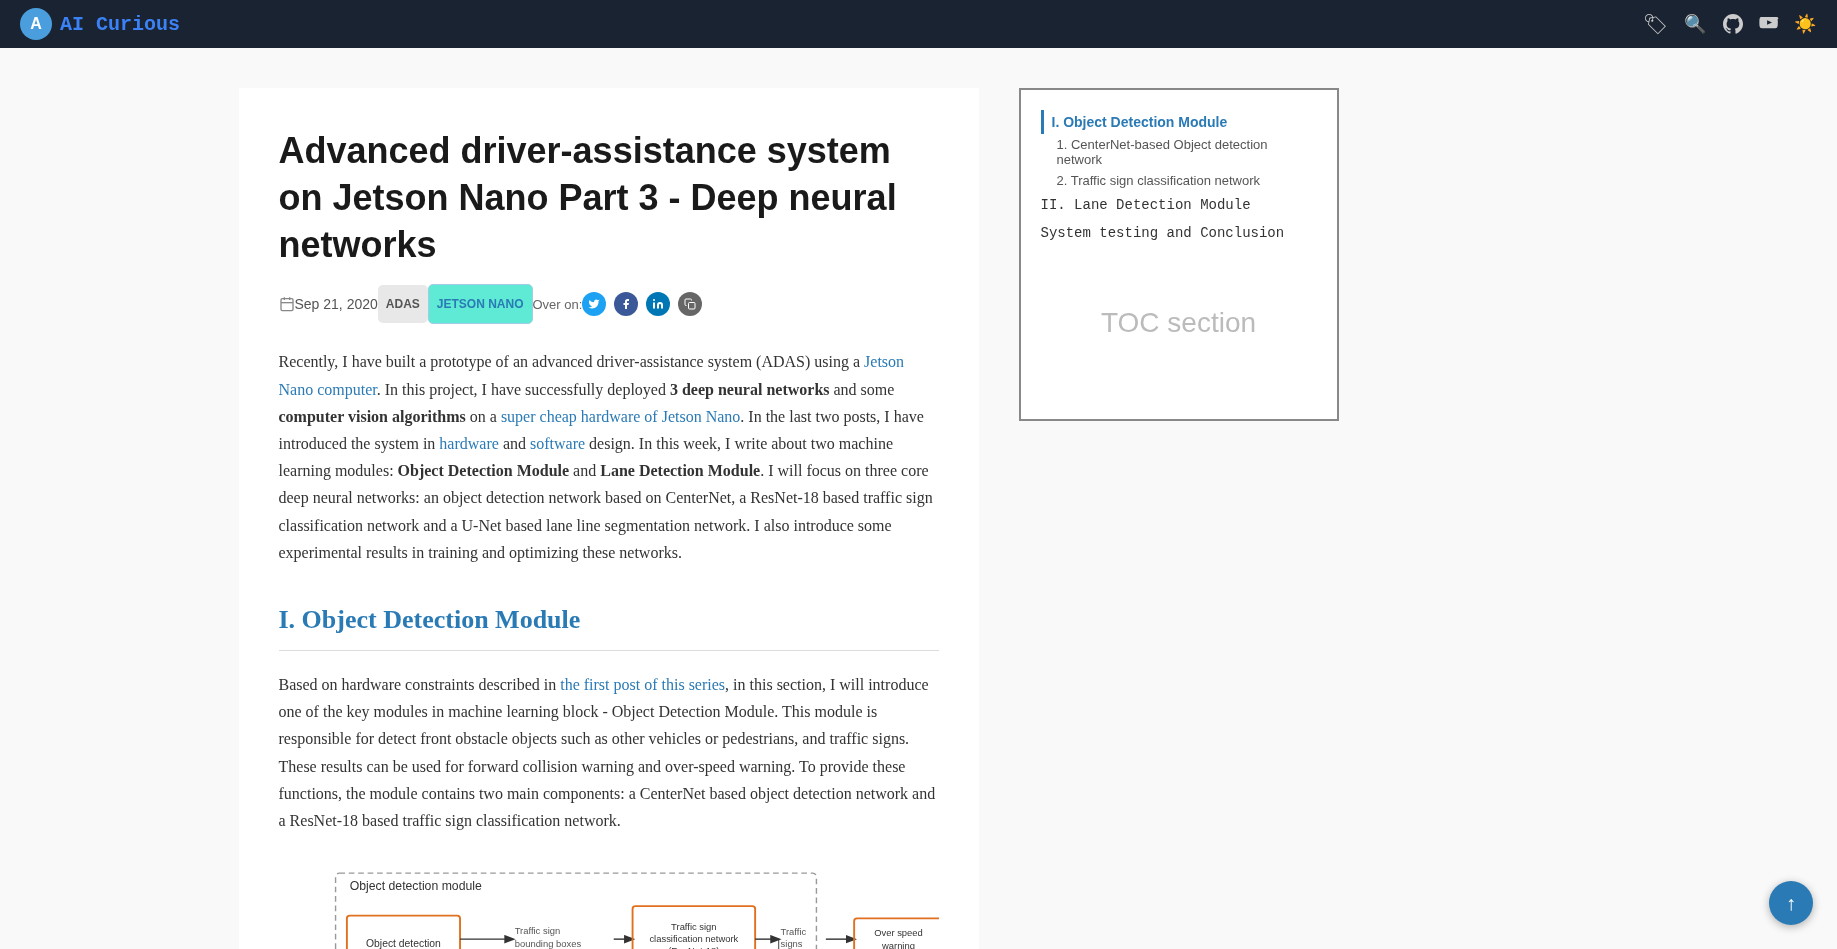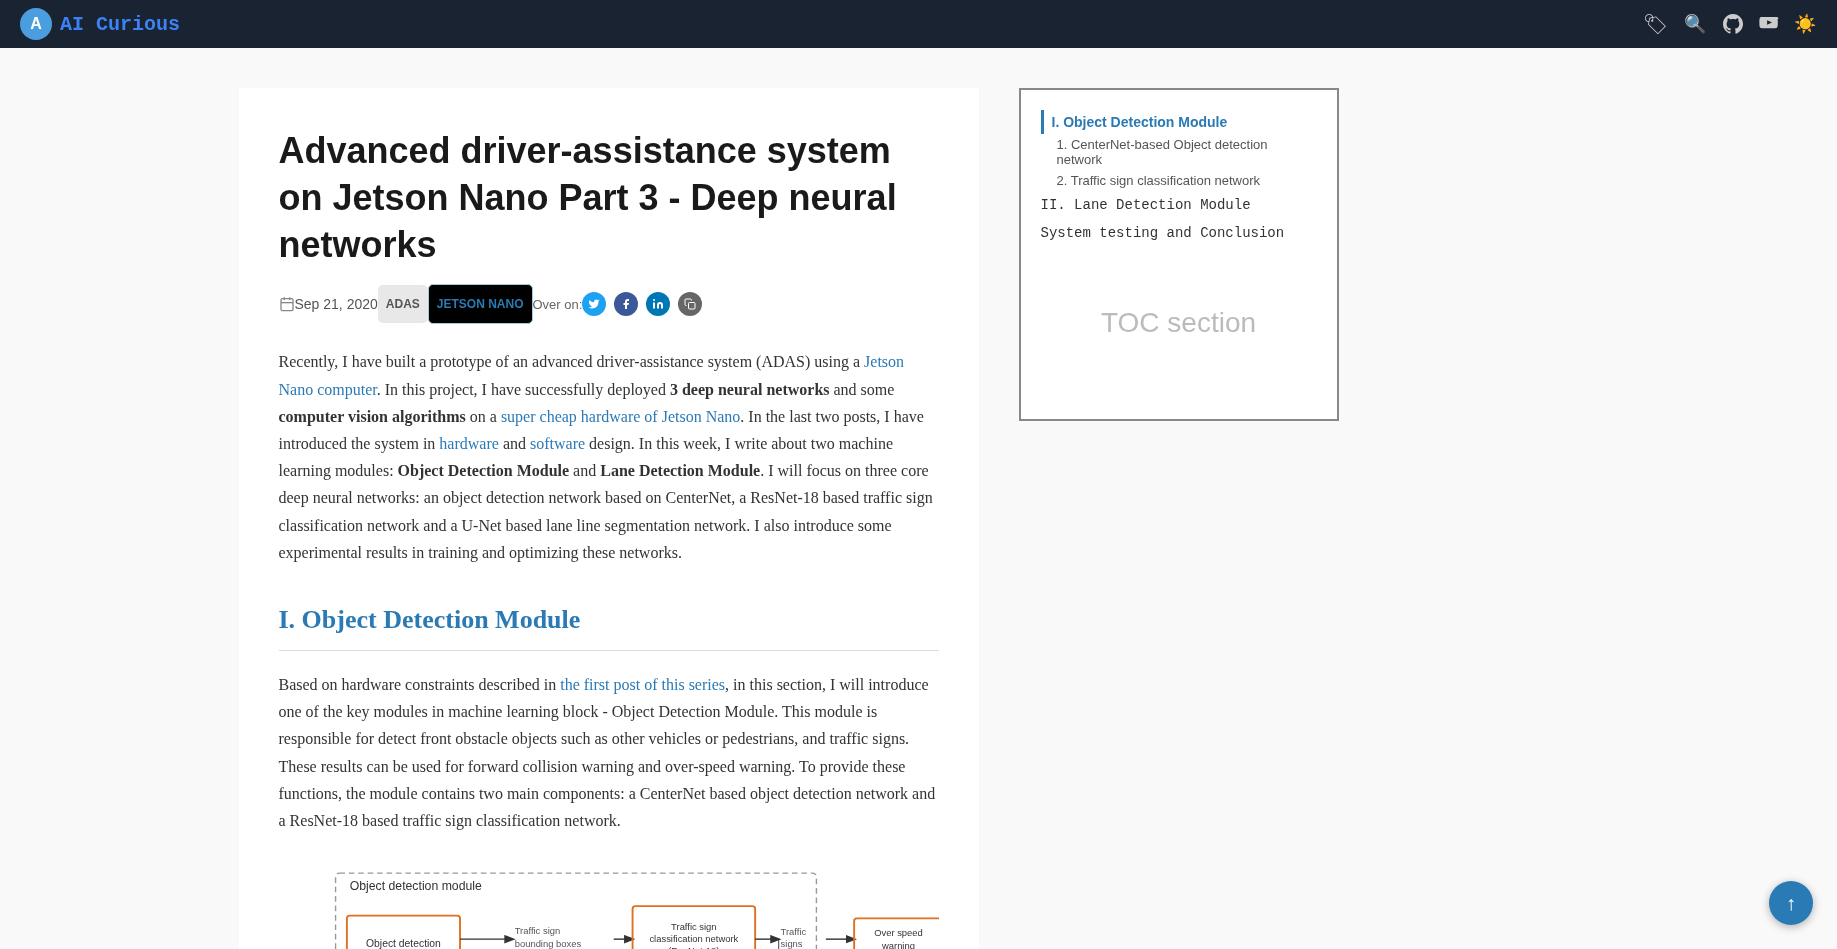--- a/index.html
+++ b/index.html
@@ -104,21 +104,21 @@
     }
 
     .tag {
       padding: 12px 8px;
       border-radius: 5px;
       font-size: 12px;
       font-family: Arial, sans-serif;
       font-weight: 600;
     }
     .tag-adas { background: #e8e8e8; color: #555; }
-    .tag-jetson { background: #000000; color: #2a7ab5; border: 1px solid #a0cce8; }
+    .tag-jetson { background: #5eead4; color: #2a7ab5; border: 1px solid #a0cce8; }
 
     .share-label {
       font-size: 13px; color: #666;
       font-family: Arial, sans-serif;
     }
 
     .share-icons {
       display: flex; gap: 8px; align-items: center;
     }
 

